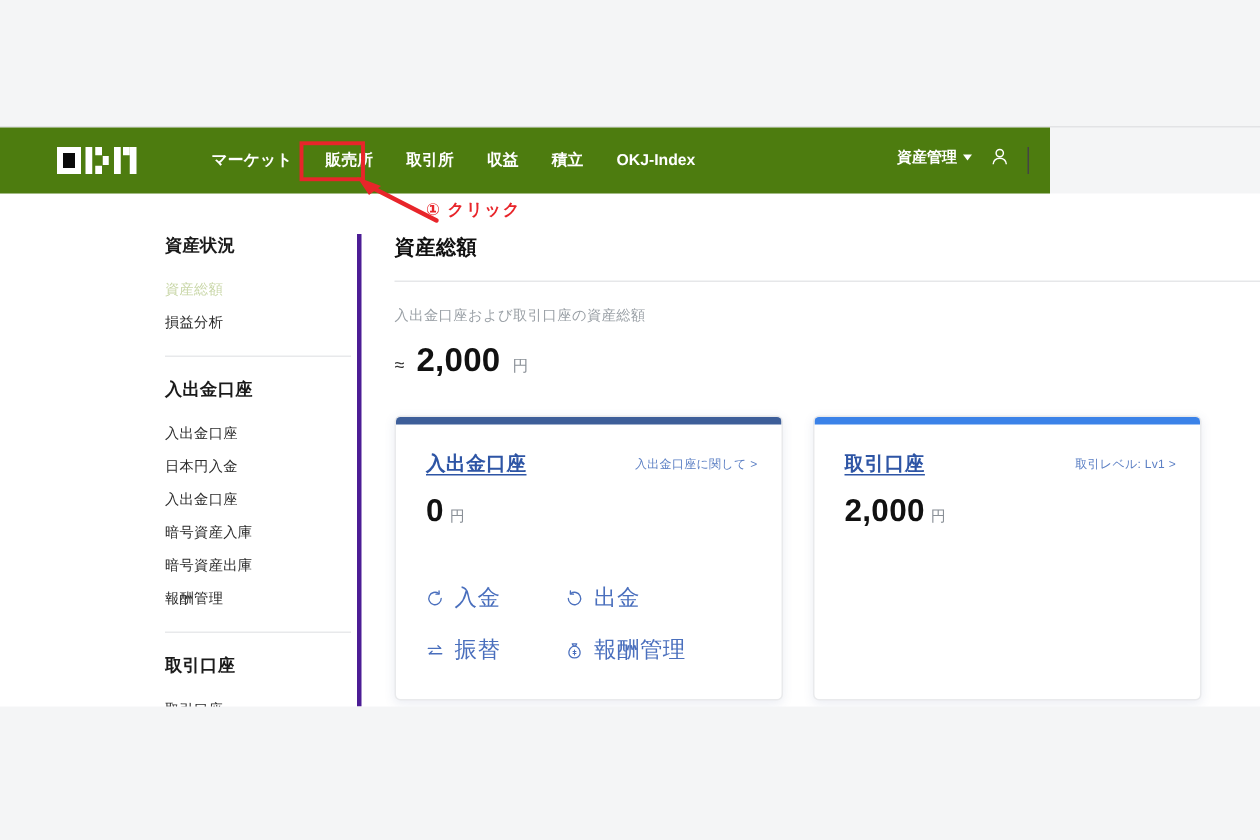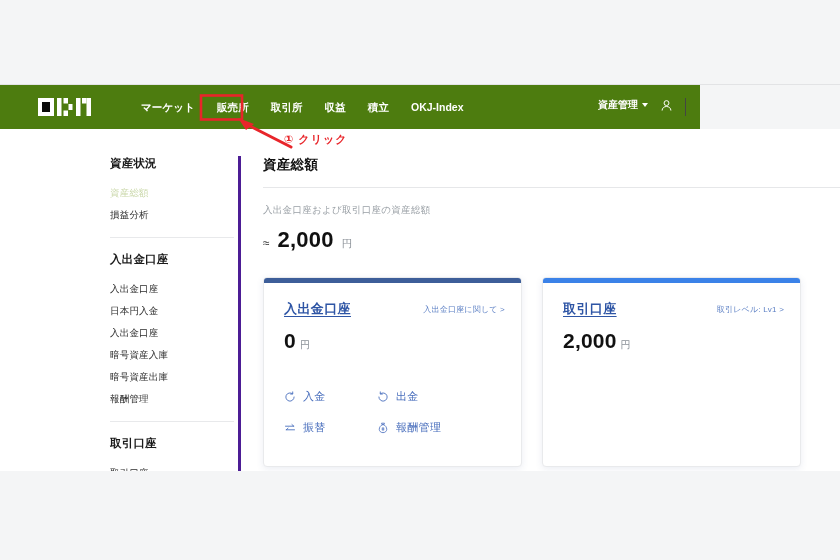--- a/index.html
+++ b/index.html
@@ -289,21 +289,21 @@
     display: grid;
     grid-template-columns: 93px 1fr;
     row-gap: 16px;
   }
 
   .action {
     display: flex;
     align-items: center;
     gap: 7px;
     color: #4a6fbd;
-    font-size: 11px;
+    font-size: 15px;
     letter-spacing: 0.3px;
     white-space: nowrap;
   }
 
   .action svg { flex: 0 0 auto; display: block; }
 
   
   .detail-row {
     display: flex;
     align-items: center;

